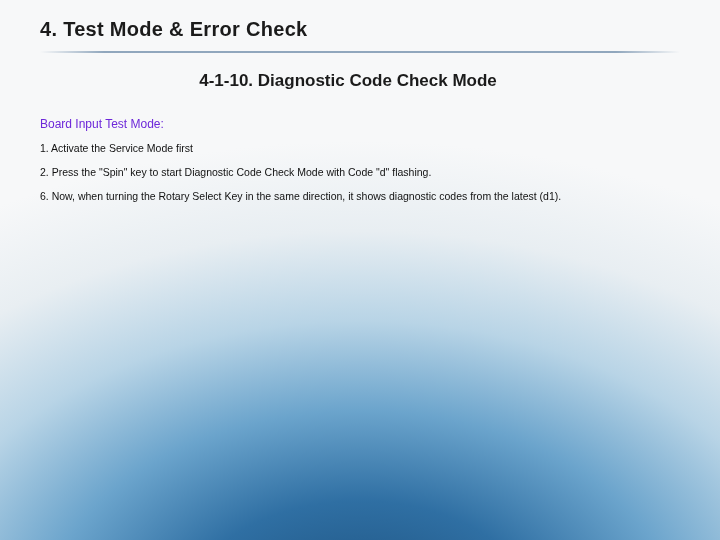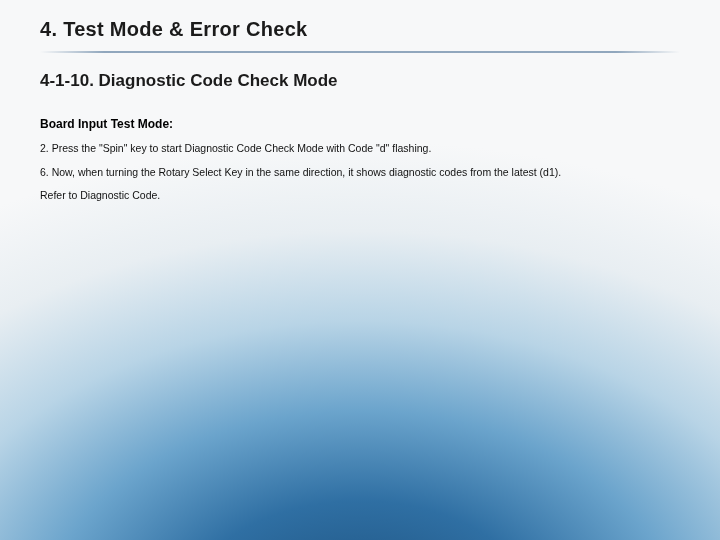--- a/index.html
+++ b/index.html
@@ -38,25 +38,26 @@
       rgba(60,100,140,0.55) 90%,
       rgba(60,100,140,0.0) 100%);
     margin: 0 0 18px 0;
     border-radius: 1px;
   }
   .section-title {
     font-size: 17px;
     font-weight: bold;
     color: #1b1b1b;
     margin-bottom: 26px;
+    text-align: center;
   }
   .subhead {
     font-size: 12px;
-    font-weight: bold;
-    color: #000000;
+    font-weight: normal;
+    color: #6d28d9;
     margin-bottom: 10px;
   }
   .step {
     font-size: 10.5px;
     color: #111;
     line-height: 1.35;
     margin-bottom: 10px;
   }
   .step .indent { display: block; padding-left: 14px; }
   .refer {
@@ -71,24 +72,24 @@
 <div class="slide">
 
   <div class="chapter-title">4. Test Mode &amp; Error Check</div>
 
   <div class="divider"></div>
 
   <div class="section-title">4-1-10.  Diagnostic Code Check Mode</div>
 
   <div class="subhead">Board Input Test Mode:</div>
 
+  <div class="step">1. Activate the Service Mode first</div>
 
   <div class="step">2. Press the "Spin" key to start Diagnostic Code Check Mode with Code "d" flashing.</div>
 
 
   <div class="step">6. Now, when turning the Rotary Select Key in the same direction,  it shows diagnostic codes from the latest (d1).</div>
 
   <div class="step">
   </div>
 
-  <div class="refer">Refer to Diagnostic Code.</div>
 
 </div>
 
 </body></html>

